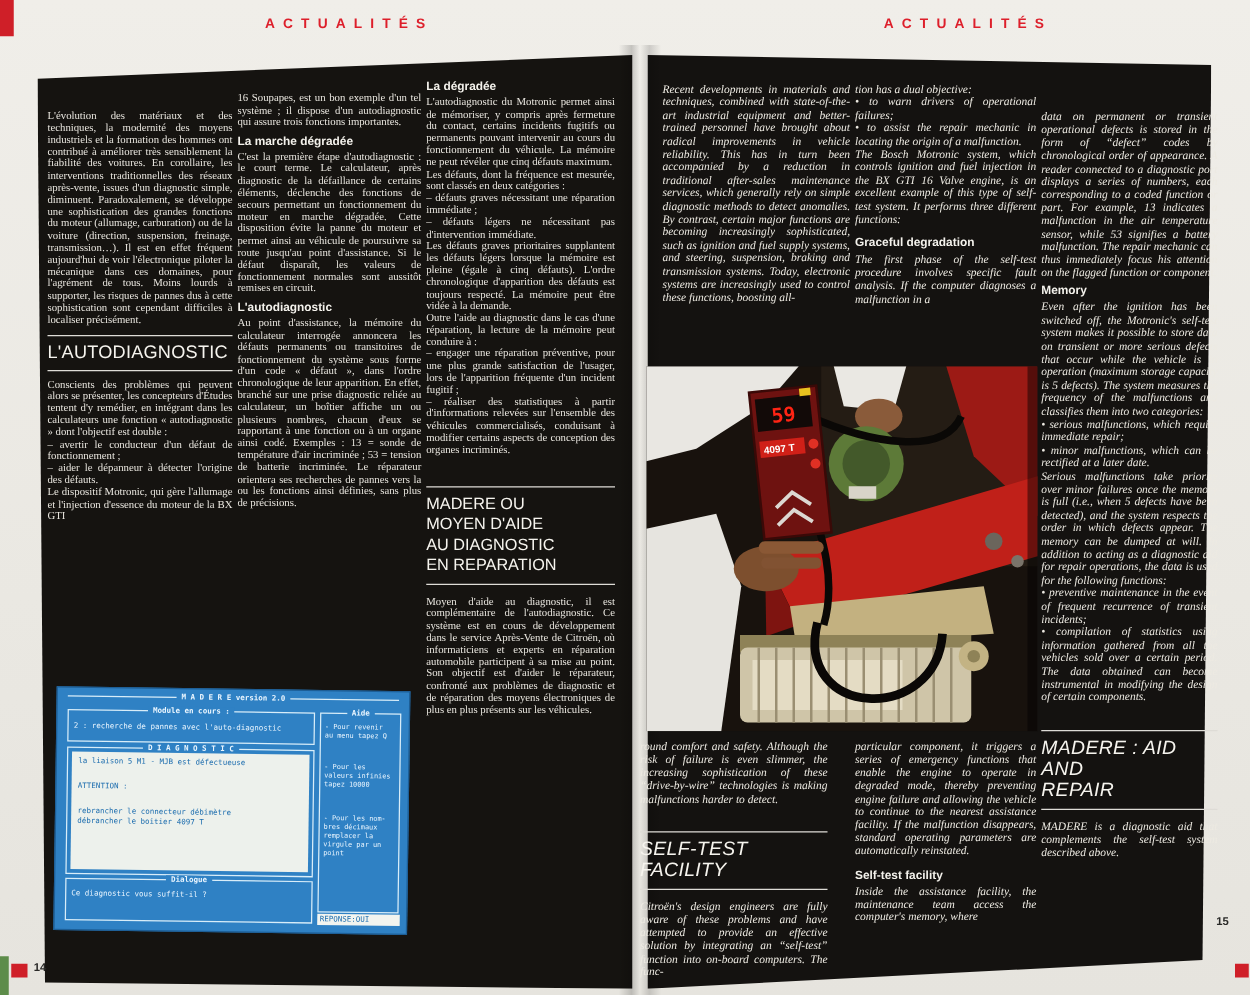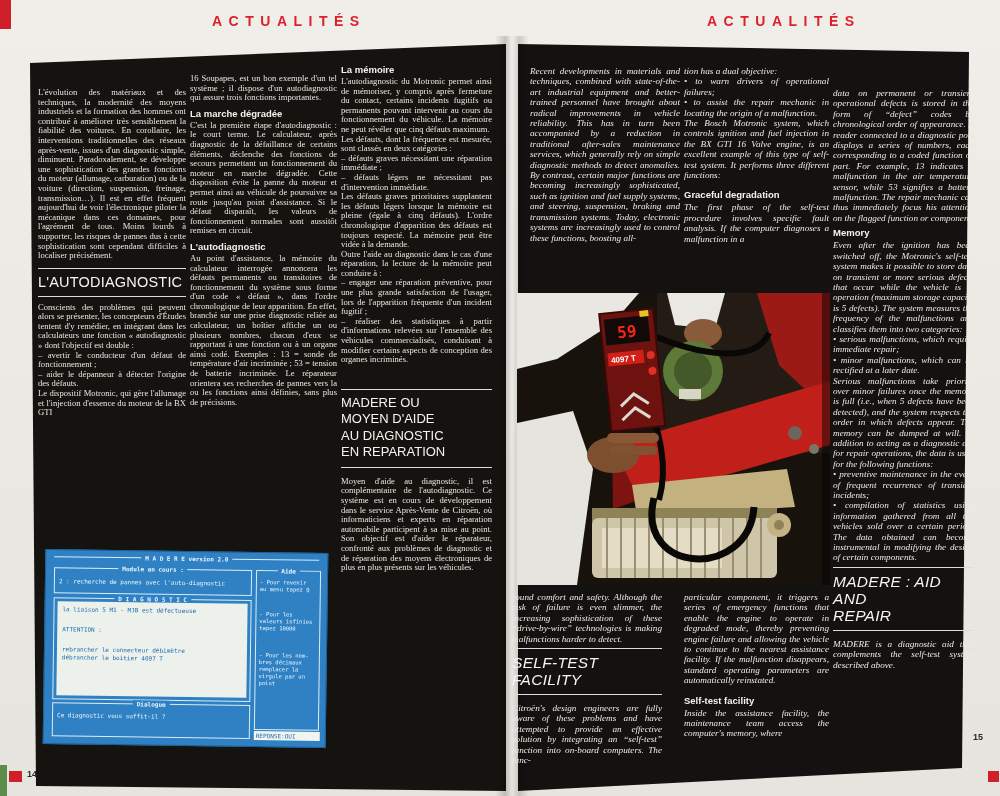--- a/index.html
+++ b/index.html
@@ -7,21 +7,21 @@
         background:linear-gradient(180deg,#f0eee9 0%,#eae8e2 60%,#e6e4de 100%);
         font-family:"Liberation Serif",serif;}
   .abs{position:absolute;}
   
   .page-black-left{position:absolute;inset:0;background:#151310;
       clip-path:polygon(30px 63px,506px 44px,506px 791px,36px 786px);}
   .page-black-right{position:absolute;inset:0;background:#141210;
       clip-path:polygon(518px 44px,969px 52px,962px 768px,518px 791px);}
   
   .header{position:absolute;top:13px;color:#dd1f2b;font-family:"Liberation Sans",sans-serif;
-      font-size:14px;font-weight:700;letter-spacing:6.5px;white-space:nowrap;}
+      font-size:11px;font-weight:700;letter-spacing:6.5px;white-space:nowrap;}
   
   .corner-red{left:0;top:0;width:11px;height:29px;background:#cf1f28;}
   .edge-green{left:0;top:765px;width:7px;height:31px;background:#5d8c4a;}
   .pn-sq{width:13px;height:11px;background:#cf1f28;}
   .pn{font-family:"Liberation Sans",sans-serif;font-size:9px;font-weight:700;color:#2a2a28;}
   
   .col{position:absolute;color:#e9e6df;}
   .fr-body{font-size:8.6px;line-height:9.6px;text-align:justify;white-space:pre-line;}
   .fr-sub{font-family:"Liberation Sans",sans-serif;font-weight:700;font-size:9.5px;
       color:#f4f2ec;margin:5px 0 2px 0;}
@@ -29,21 +29,21 @@
       border-top:1px solid #dedcd6;border-bottom:1px solid #dedcd6;
       padding:5px 0 6px 0;white-space:pre-line;}
   .head-fr1{font-size:14.5px;letter-spacing:.2px;margin-top:7px;margin-bottom:6px;}
   .head-fr2{font-size:13px;line-height:16.5px;margin-top:24px;margin-bottom:9px;}
   
   .en-body{font-size:9.2px;line-height:10.4px;font-style:italic;text-align:justify;
       white-space:pre-line;color:#edeae2;}
   .en-sub{font-family:"Liberation Sans",sans-serif;font-weight:700;font-size:9.5px;
       color:#f4f2ec;margin:9px 0 2px 0;}
   .head-en{font-style:italic;font-size:15.5px;line-height:17px;letter-spacing:.3px;
-      margin-top:4px;margin-bottom:8px;}
+      margin-top:21px;margin-bottom:8px;}
   
   .term{position:absolute;left:44px;top:551px;width:281px;height:193px;
       background:#2f81c4;transform:rotate(.8deg);border:1px solid #1d5e96;
       font-family:"DejaVu Sans Mono",monospace;color:#eaf6ff;}
   .t-title{position:absolute;top:3px;left:8px;right:8px;display:flex;align-items:center;gap:4px;
       font-size:6px;font-weight:700;white-space:nowrap;}
   .t-line{flex:1;height:1px;background:#d8edf9;}
   .t-box{position:absolute;border:1px solid #d8edf9;}
   .t-label{position:absolute;top:-4px;left:50%;transform:translateX(-50%);
       background:#2f81c4;padding:0 4px;font-size:6px;font-weight:700;white-space:nowrap;}
@@ -95,21 +95,21 @@
 
   <div class="col" style="left:190px;top:74px;width:147px">
     <div class="fr-body">16 Soupapes, est un bon exemple d'un tel système ; il dispose d'un autodiagnostic qui assure trois fonctions importantes.</div>
     <div class="fr-sub">La marche dégradée</div>
     <div class="fr-body">C'est la première étape d'autodiagnostic : le court terme. Le calculateur, après diagnostic de la défaillance de certains éléments, déclenche des fonctions de secours permettant un fonctionnement du moteur en marche dégradée. Cette disposition évite la panne du moteur et permet ainsi au véhicule de poursuivre sa route jusqu'au point d'assistance. Si le défaut disparaît, les valeurs de fonctionnement normales sont aussitôt remises en circuit.</div>
     <div class="fr-sub">L'autodiagnostic</div>
     <div class="fr-body">Au point d'assistance, la mémoire du calculateur interrogée annoncera les défauts permanents ou transitoires de fonctionnement du système sous forme d'un code « défaut », dans l'ordre chronologique de leur apparition. En effet, branché sur une prise diagnostic reliée au calculateur, un boîtier affiche un ou plusieurs nombres, chacun d'eux se rapportant à une fonction ou à un organe ainsi codé. Exemples : 13 = sonde de température d'air incriminée ; 53 = tension de batterie incriminée. Le réparateur orientera ses recherches de pannes vers la ou les fonctions ainsi définies, sans plus de précisions.</div>
   </div>
 
   <div class="col" style="left:341px;top:64px;width:151px">
-    <div class="fr-sub" style="margin-top:0">La mémoire</div>
+    <div class="fr-sub" style="margin-top:0">La dégradée</div>
     <div class="fr-body">L'autodiagnostic du Motronic permet ainsi de mémoriser, y compris après fermeture du contact, certains incidents fugitifs ou permanents pouvant intervenir au cours du fonctionnement du véhicule. La mémoire ne peut révéler que cinq défauts maximum.
 Les défauts, dont la fréquence est mesurée, sont classés en deux catégories :
 – défauts graves nécessitant une réparation immédiate ;
 – défauts légers ne nécessitant pas d'intervention immédiate.
 Les défauts graves prioritaires supplantent les défauts légers lorsque la mémoire est pleine (égale à cinq défauts). L'ordre chronologique d'apparition des défauts est toujours respecté. La mémoire peut être vidée à la demande.
 Outre l'aide au diagnostic dans le cas d'une réparation, la lecture de la mémoire peut conduire à :
 – engager une réparation préventive, pour une plus grande satisfaction de l'usager, lors de l'apparition fréquente d'un incident fugitif ;
 – réaliser des statistiques à partir d'informations relevées sur l'ensemble des véhicules commercialisés, conduisant à modifier certains aspects de conception des organes incriminés.</div>
     <div class="big-head head-fr2">MADERE OU
 MOYEN D'AIDE

